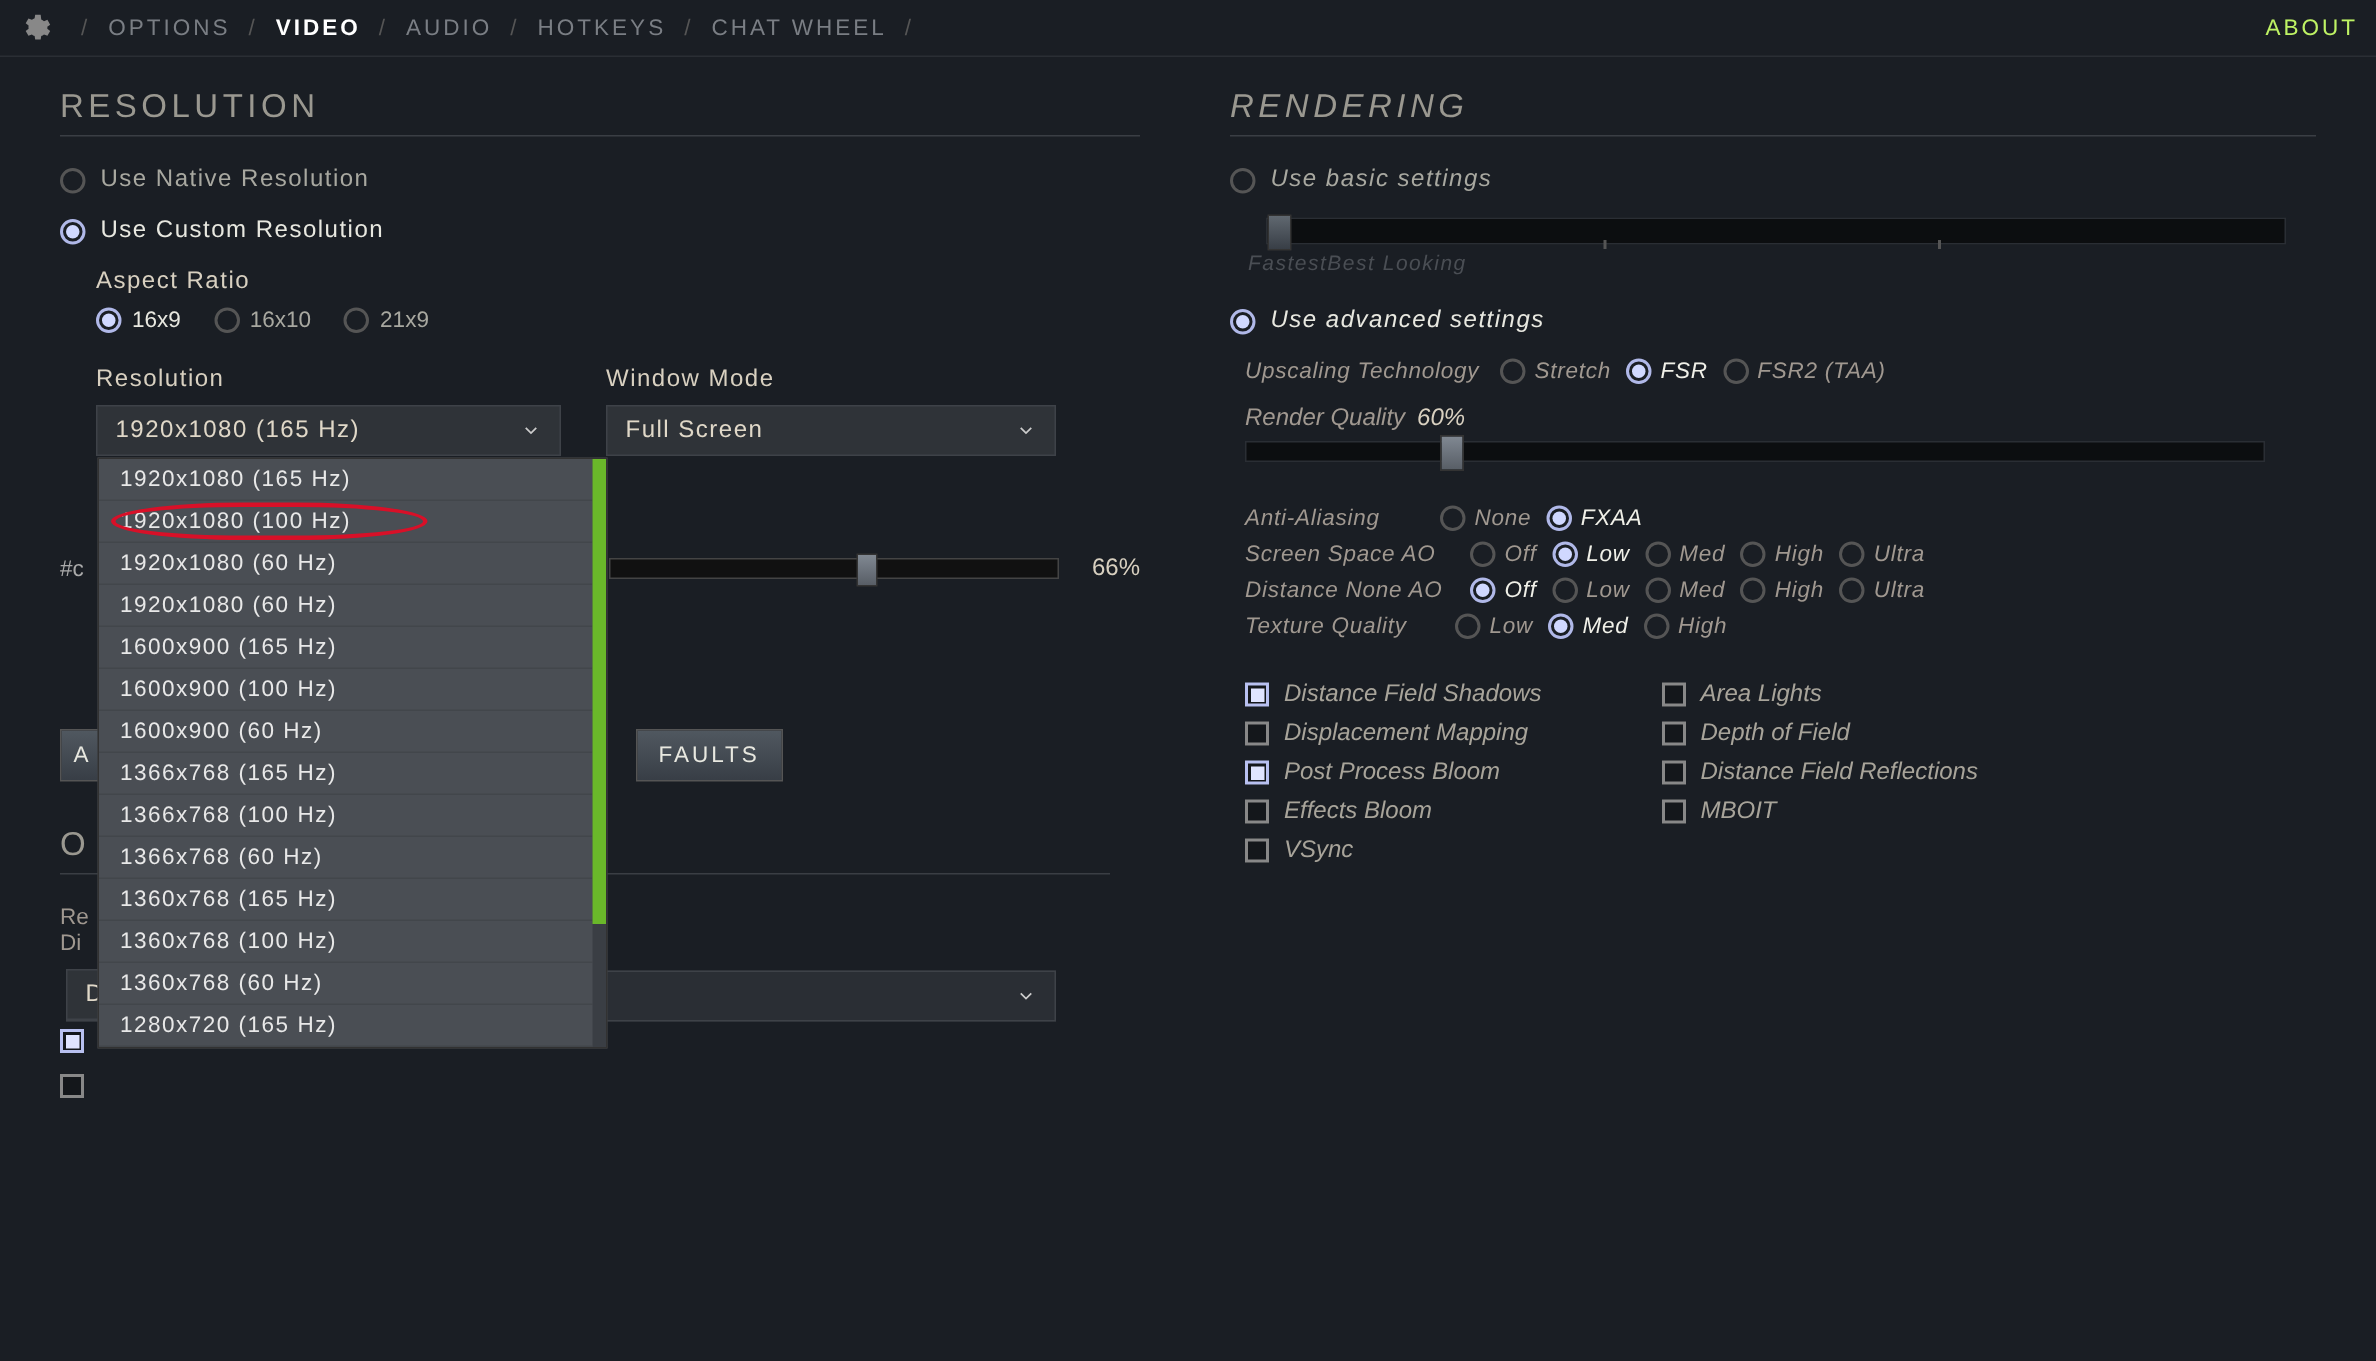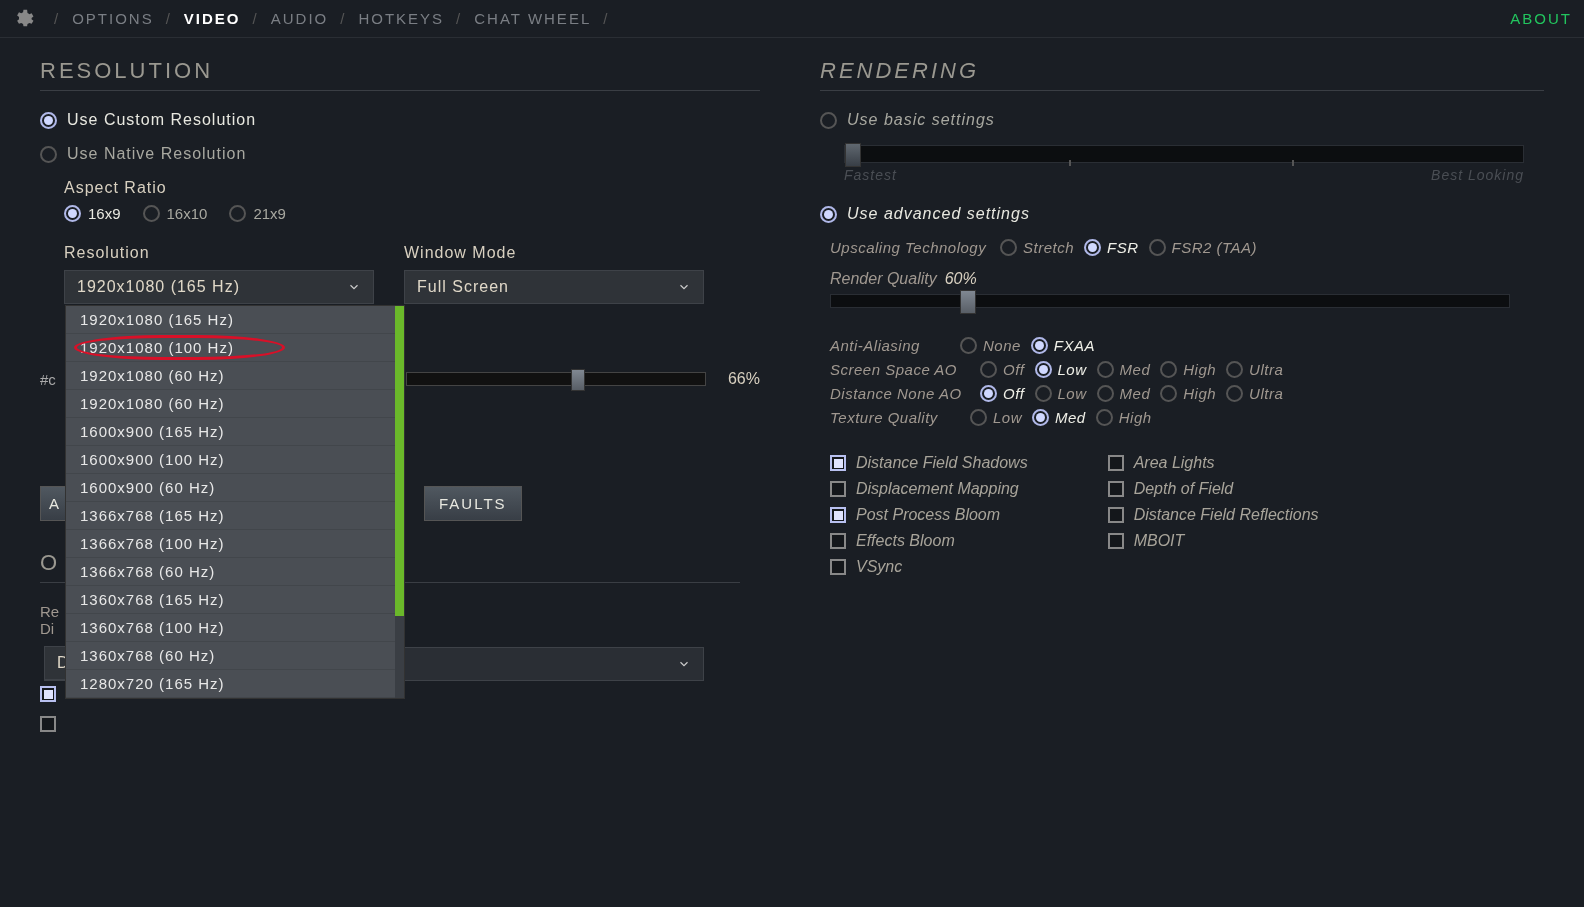--- a/index.html
+++ b/index.html
@@ -19,21 +19,21 @@
   padding: 0 12px;
   border-bottom: 1px solid #2a2e34;
   font-size: 15px;
   letter-spacing: 2px;
 }
 .gear { width: 22px; height: 22px; margin-right: 20px; color: #888; }
 .tabs { display: flex; align-items: center; gap: 12px; flex: 1; }
 .tab { color: #7a7e84; cursor: pointer; }
 .tab.active { color: #fff; font-weight: 600; }
 .sep { color: #555; }
-.about { color: #22c55e; letter-spacing: 2px; }
+.about { color: #bef264; letter-spacing: 2px; }
 .content { display: flex; padding: 20px 40px; gap: 60px; }
 .col { flex: 1; }
 .section-title {
   font-size: 22px;
   letter-spacing: 3px;
   color: #9a9890;
   border-bottom: 1px solid #3a3e44;
   padding-bottom: 6px;
   margin-bottom: 20px;
 }
@@ -123,21 +123,21 @@
 .btn-row { margin-top: 28px; display: flex; gap: 14px; }
 .render-basic-slider {
   height: 18px; background: #0c0e10; border: 1px solid #2a2e34; margin: 8px 0 4px 24px;
   position: relative; width: 680px;
 }
 .render-basic-slider .notch { position:absolute; bottom:-4px; width:2px; height:6px; background:#555; }
 .render-basic-slider .thumb2 {
   position:absolute; left:0; top:-3px; width:16px; height:24px;
   background: linear-gradient(#606870,#383e46); border:1px solid #333;
 }
-.minmax { display:flex; justify-content:space-between; margin-left:24px; width:680px; font-size:14px; color:#4a4e54; letter-spacing:1px; }
+.minmax { display:flex; margin-left:12px; width:680px; font-size:14px; color:#4a4e54; letter-spacing:1px; }
 .opt-line { display:flex; align-items:center; gap:10px; margin:7px 0 7px 10px; font-size:15px; letter-spacing:0.5px; }
 .opt-label { color:#a09890; min-width: 160px; }
 .opt-choice { display:flex; align-items:center; gap:6px; }
 .opt-choice .txt { color:#a09890; }
 .opt-choice.sel .txt { color:#f0f0e8; font-weight:500; }
 .rq-row { margin:14px 0 6px 10px; display:flex; align-items:center; justify-content:flex-start; width:680px; }
 .rq-track { margin-left:10px; width:680px; height:14px; background:#0c0e10; border:1px solid #2a2e34; position:relative; }
 .rq-thumb { position:absolute; top:-5px; width:16px; height:24px; background:linear-gradient(#808892,#585e66); border:1px solid #333; }
 .checks { display:flex; margin-left:10px; margin-top:28px; gap:80px; }
 .check-col { display:flex; flex-direction:column; gap:8px; }
@@ -175,26 +175,26 @@
   </div>
   <span class="tab about">ABOUT</span>
 </div>
 
 <div class="content">
 
   <div class="col" style="max-width:720px; position:relative;">
     <div class="section-title">RESOLUTION</div>
 
     <div class="radio-row">
+      <span class="radio"></span>
+      <span class="radio-label">Use Native Resolution</span>
+    </div>
+    <div class="radio-row">
       <span class="radio selected"></span>
       <span class="radio-label bold">Use Custom Resolution</span>
-    </div>
-    <div class="radio-row">
-      <span class="radio"></span>
-      <span class="radio-label">Use Native Resolution</span>
     </div>
 
     <div class="subblock">
       <div class="sublabel">Aspect Ratio</div>
       <div class="aspect-row">
         <div class="aspect-opt">
             <span class="radio selected"></span>
             <span class="radio-label bold">16x9</span>
           </div>
         <div class="aspect-opt">

